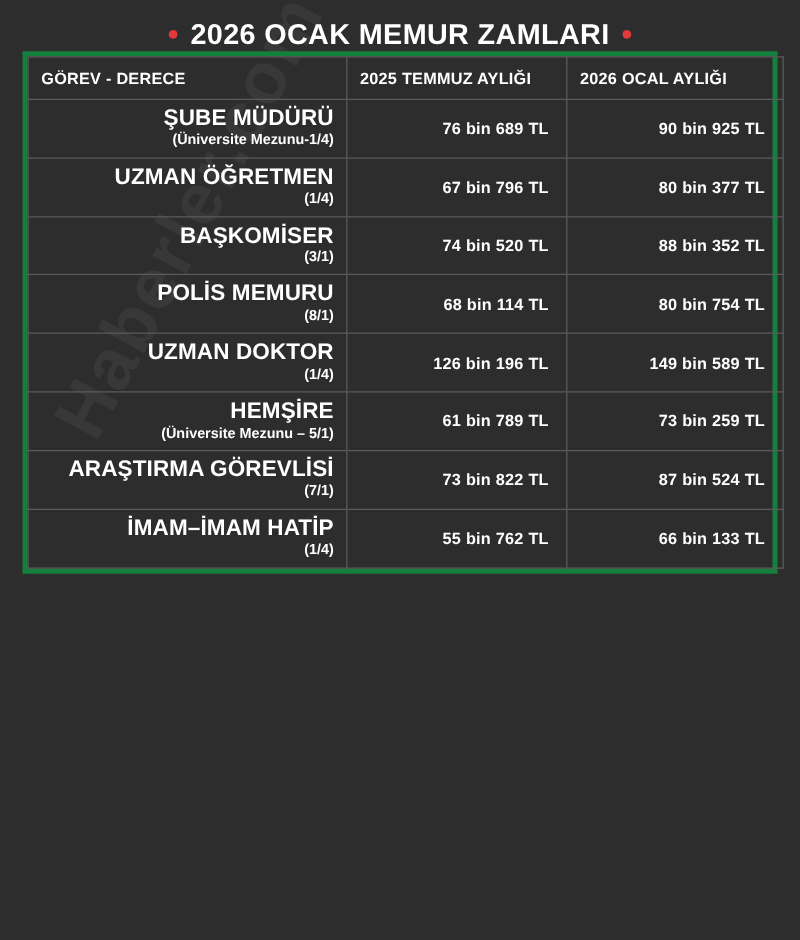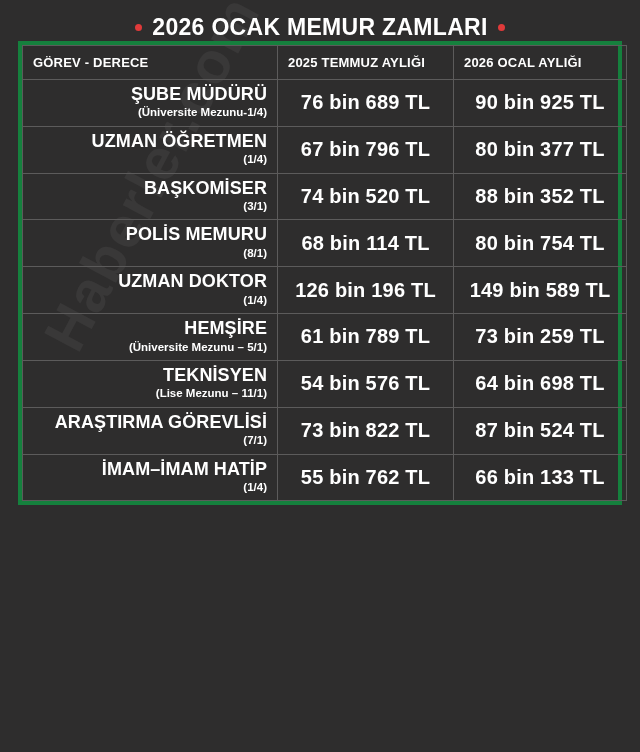--- a/index.html
+++ b/index.html
@@ -92,22 +92,22 @@
     white-space: nowrap;
   }
   .role-sub {
     font-size: 11.5px;
     font-weight: bold;
     line-height: 1.25;
     margin-top: 1px;
     white-space: nowrap;
   }
   .val-cell {
-    text-align: center;
-    font-size: 20px;
+    text-align: right;
+    font-size: 13px;
     font-weight: bold;
     letter-spacing: 0.2px;
     white-space: nowrap;
     padding: 6px 14px;
   }
 </style>
 </head>
 <body>
 
 <div class="watermark">Haberler.com</div>
@@ -176,28 +176,20 @@
         <tr>
           <td class="role-cell">
             <div class="role-name">HEMŞİRE</div>
             <div class="role-sub">(Üniversite Mezunu – 5/1)</div>
           </td>
           <td class="val-cell">61 bin 789 TL</td>
           <td class="val-cell">73 bin 259 TL</td>
         </tr>
         <tr>
           <td class="role-cell">
-            <div class="role-name">TEKNİSYEN</div>
-            <div class="role-sub">(Lise Mezunu – 11/1)</div>
-          </td>
-          <td class="val-cell">54 bin 576 TL</td>
-          <td class="val-cell">64 bin 698 TL</td>
-        </tr>
-        <tr>
-          <td class="role-cell">
             <div class="role-name">ARAŞTIRMA GÖREVLİSİ</div>
             <div class="role-sub">(7/1)</div>
           </td>
           <td class="val-cell">73 bin 822 TL</td>
           <td class="val-cell">87 bin 524 TL</td>
         </tr>
         <tr>
           <td class="role-cell">
             <div class="role-name">İMAM–İMAM HATİP</div>
             <div class="role-sub">(1/4)</div>

